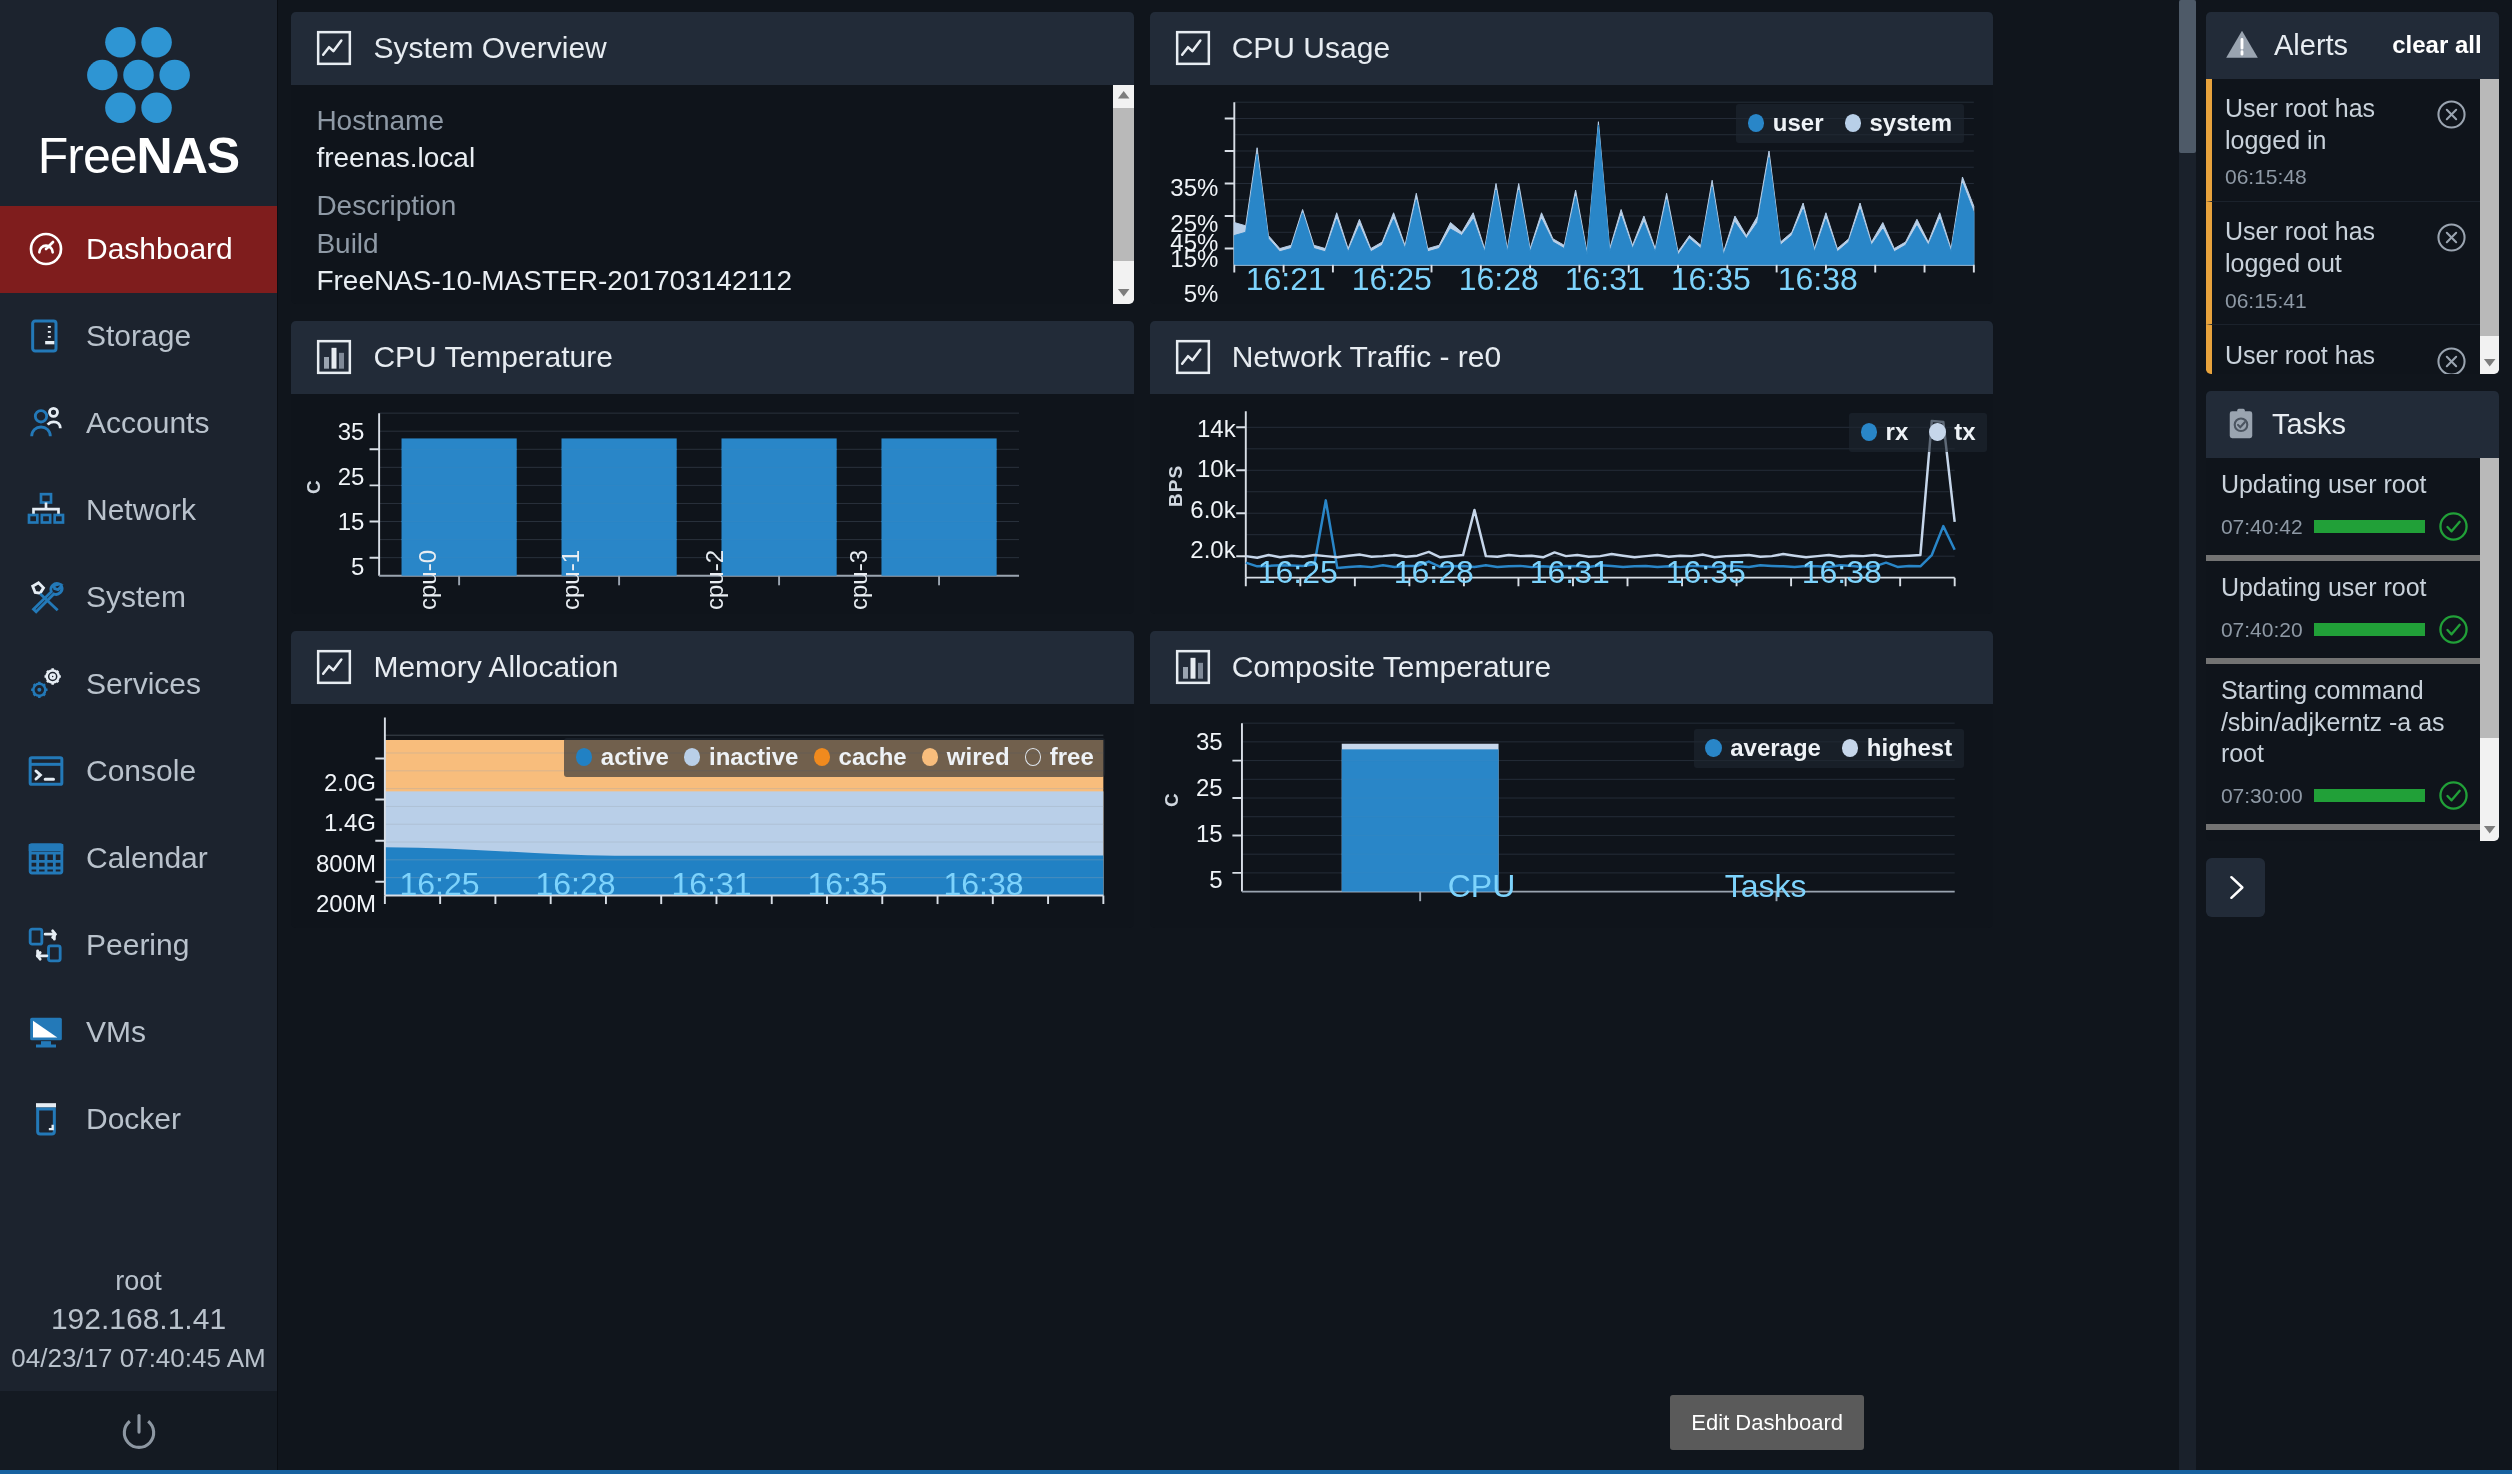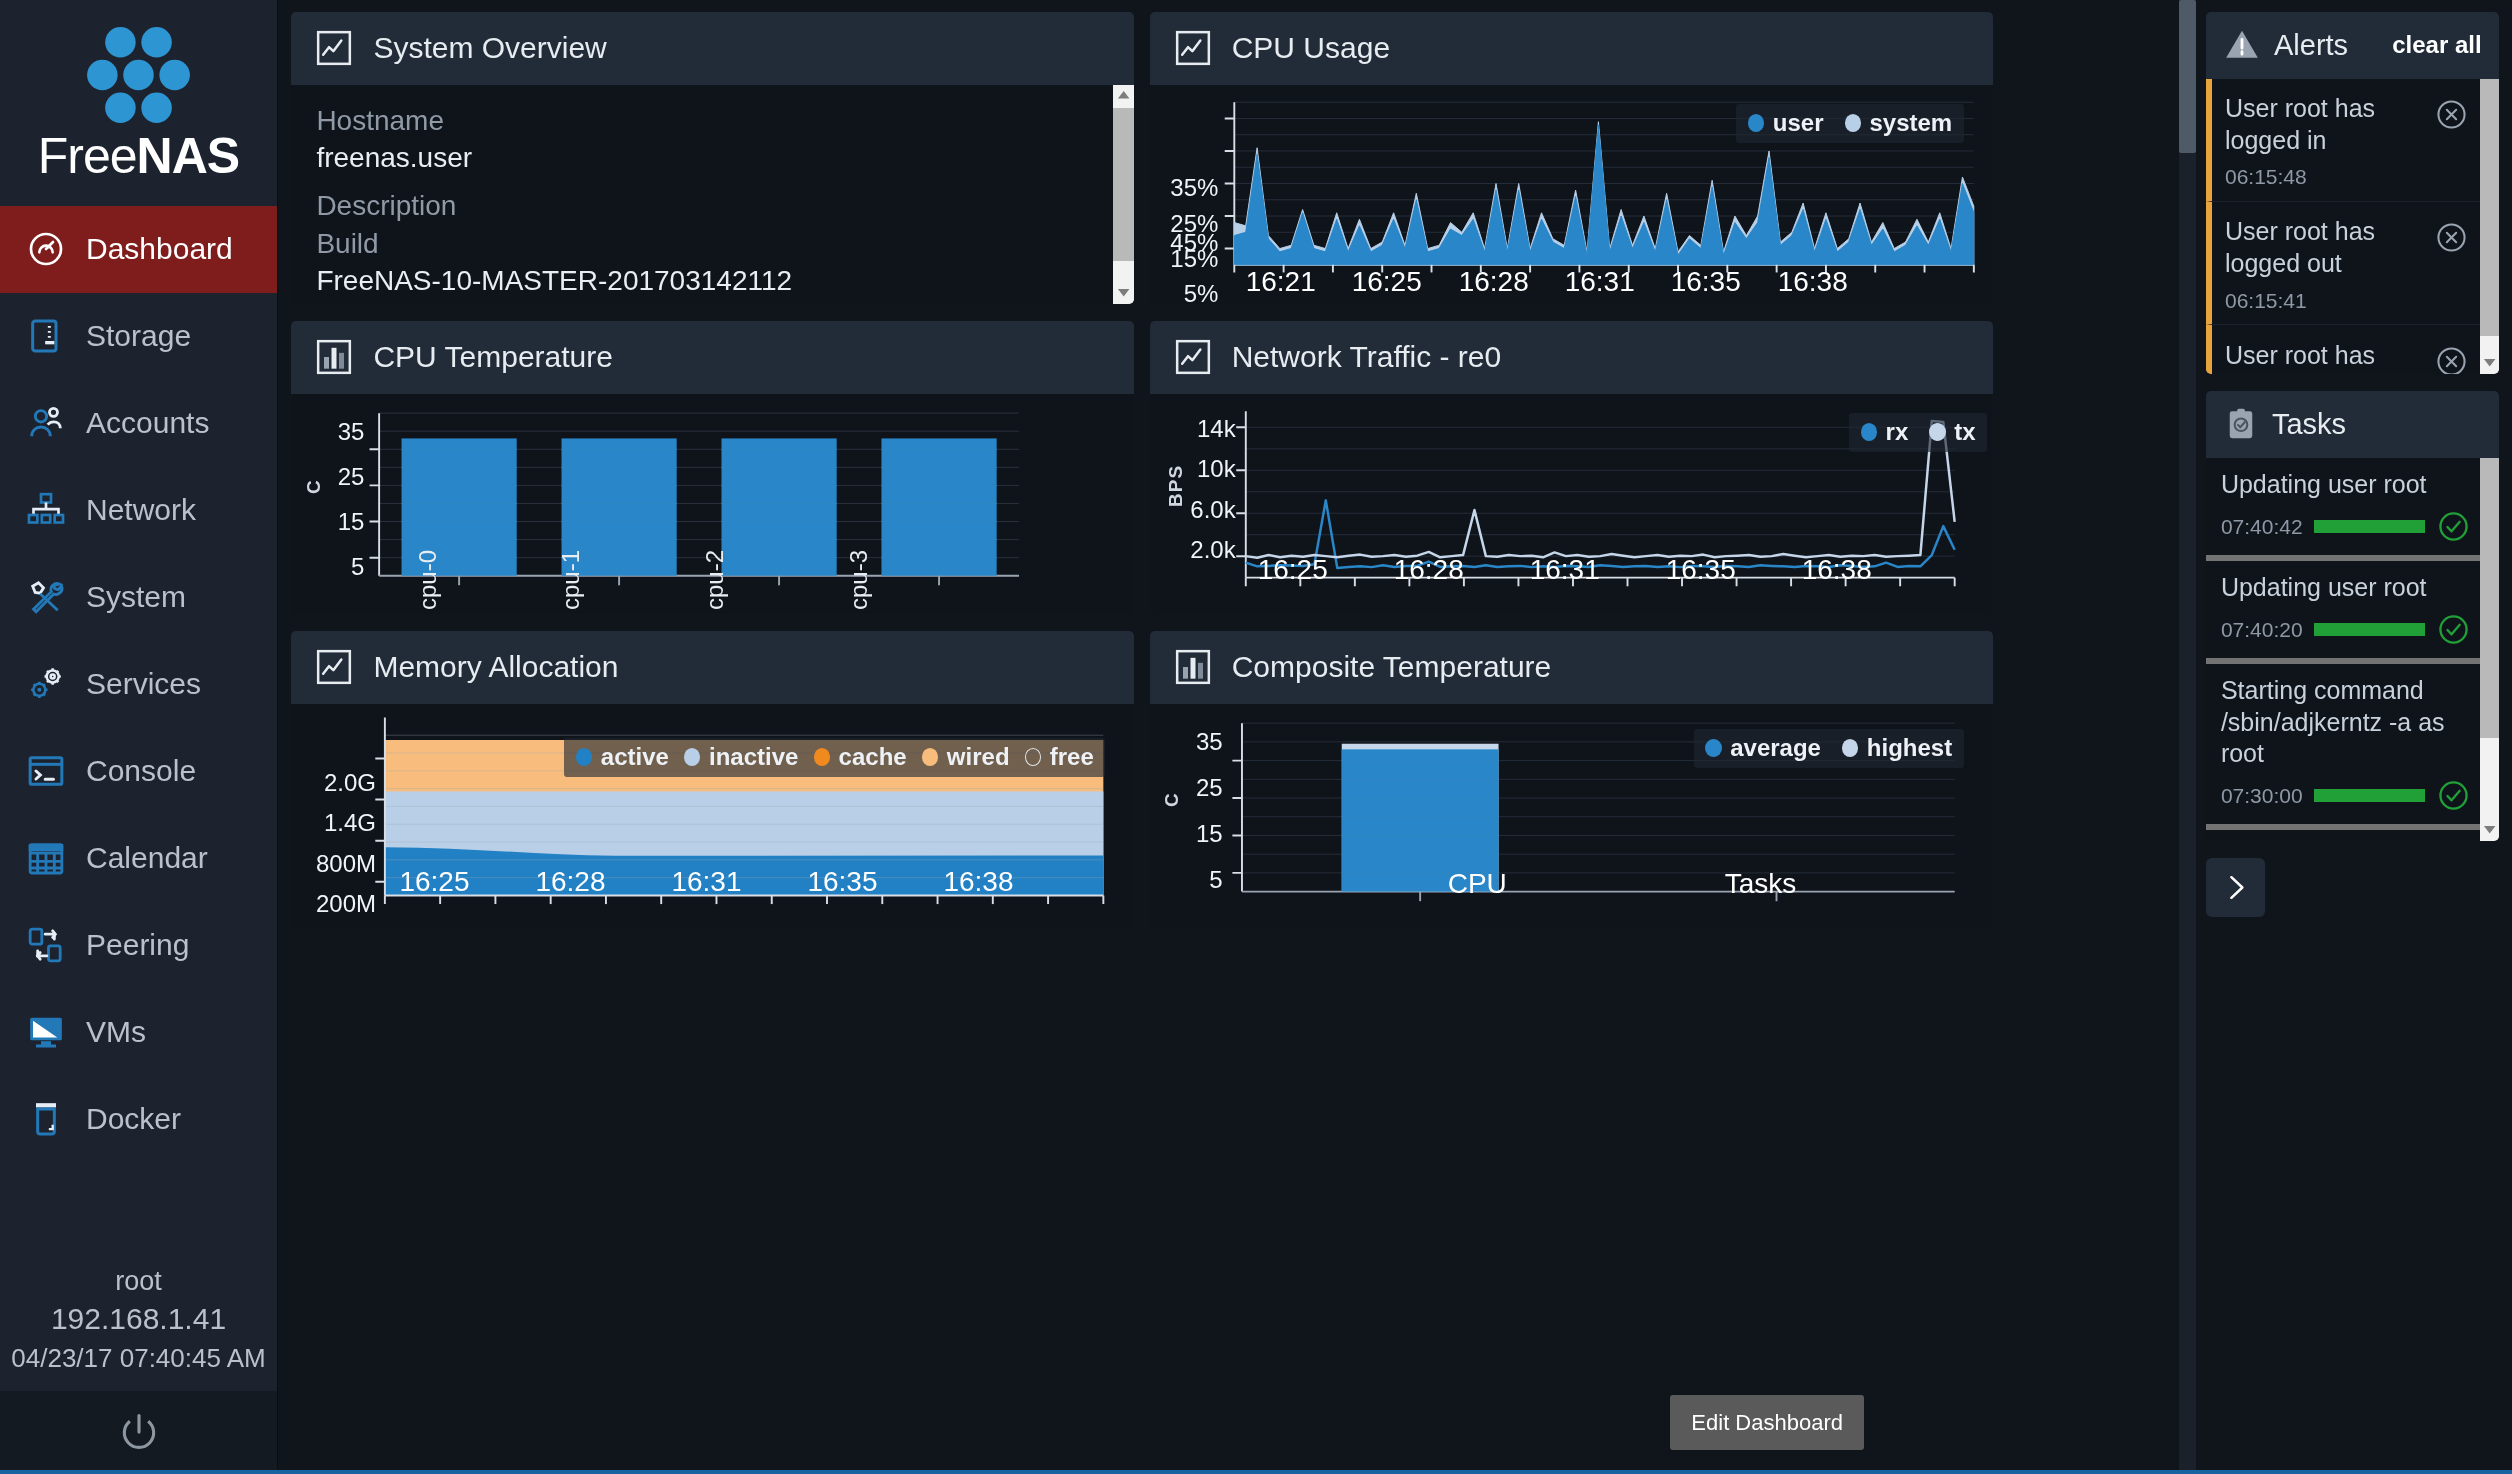--- a/index.html
+++ b/index.html
@@ -85,21 +85,21 @@
     position:absolute; color:#cfd6de; font-size: 19px; font-weight:700;
     transform: rotate(-90deg); transform-origin: left top; letter-spacing:1px;
   }
   .legend {
     position:absolute; display:flex; gap: 21px; align-items:center;
     background: rgba(30,38,48,.62); padding: 5.7px 11.5px; border-radius:2.9px;
   }
   .legend .item { display:flex; align-items:center; gap: 8.6px; }
   .legend .dot { width: 16.3px; height: 18px; border-radius: 50%; display:block; }
   .legend .lbl { color:#eef2f6; font-size: 24px; font-weight:700; }
-  .ticklbl { position:absolute; color:#ffffff; font-size: 28px; font-weight:300; }
+  .ticklbl { position:absolute; color:#7dd3fc; font-size: 32px; font-weight:300; }
   .ytick { position:absolute; color:#f0f4f8; font-size: 24px; text-align:right; font-weight:300; }
 
   
   .rail {
     width: 316px; flex: 0 0 316px; padding: 11.5px 13.4px 0 9.6px;
     display:flex; flex-direction: column; gap: 17px;
   }
   .rail-panel { background:#0f141b; border-radius:4.8px; overflow:hidden; }
   .rail-head { height: 67px; background:#222b38; display:flex; align-items:center; padding: 0 17px; gap: 13.4px; }
   .rail-title { color:#e7ecf1; font-size: 29px; font-weight:300; flex:1; }
@@ -309,21 +309,21 @@
         <div class="panel-head">
           <svg class="head-icon" viewBox="0 0 24 24" fill="none" stroke="#e7ecf1" stroke-width="1.5">
               <rect x="2.5" y="2.5" width="19" height="19"></rect>
               <path d="M5.5 16l3.5-4.5 2.6 2.4 4.8-6.4" stroke-linecap="round" stroke-linejoin="round"></path>
             </svg>
           <div class="panel-title">System Overview</div>
         </div>
         <div class="panel-body">
           <div class="sysov">
             <div class="so-label">Hostname</div>
-            <div class="so-value">freenas.user</div>
+            <div class="so-value">freenas.local</div>
             <div class="so-label">Description</div>
             <div class="so-value" style="margin-bottom:0"></div>
             <div class="so-label">Build</div>
             <div class="so-value">FreeNAS-10-MASTER-201703142112</div>
 
             <div class="vscroll">
               <div class="arrow" style="top:0">
                 <svg width="13.4" height="9.6" viewBox="0 0 14 10">
                     <path d="M7 1l6 8H1z" fill="#7d7d7d"></path>
                   </svg>

